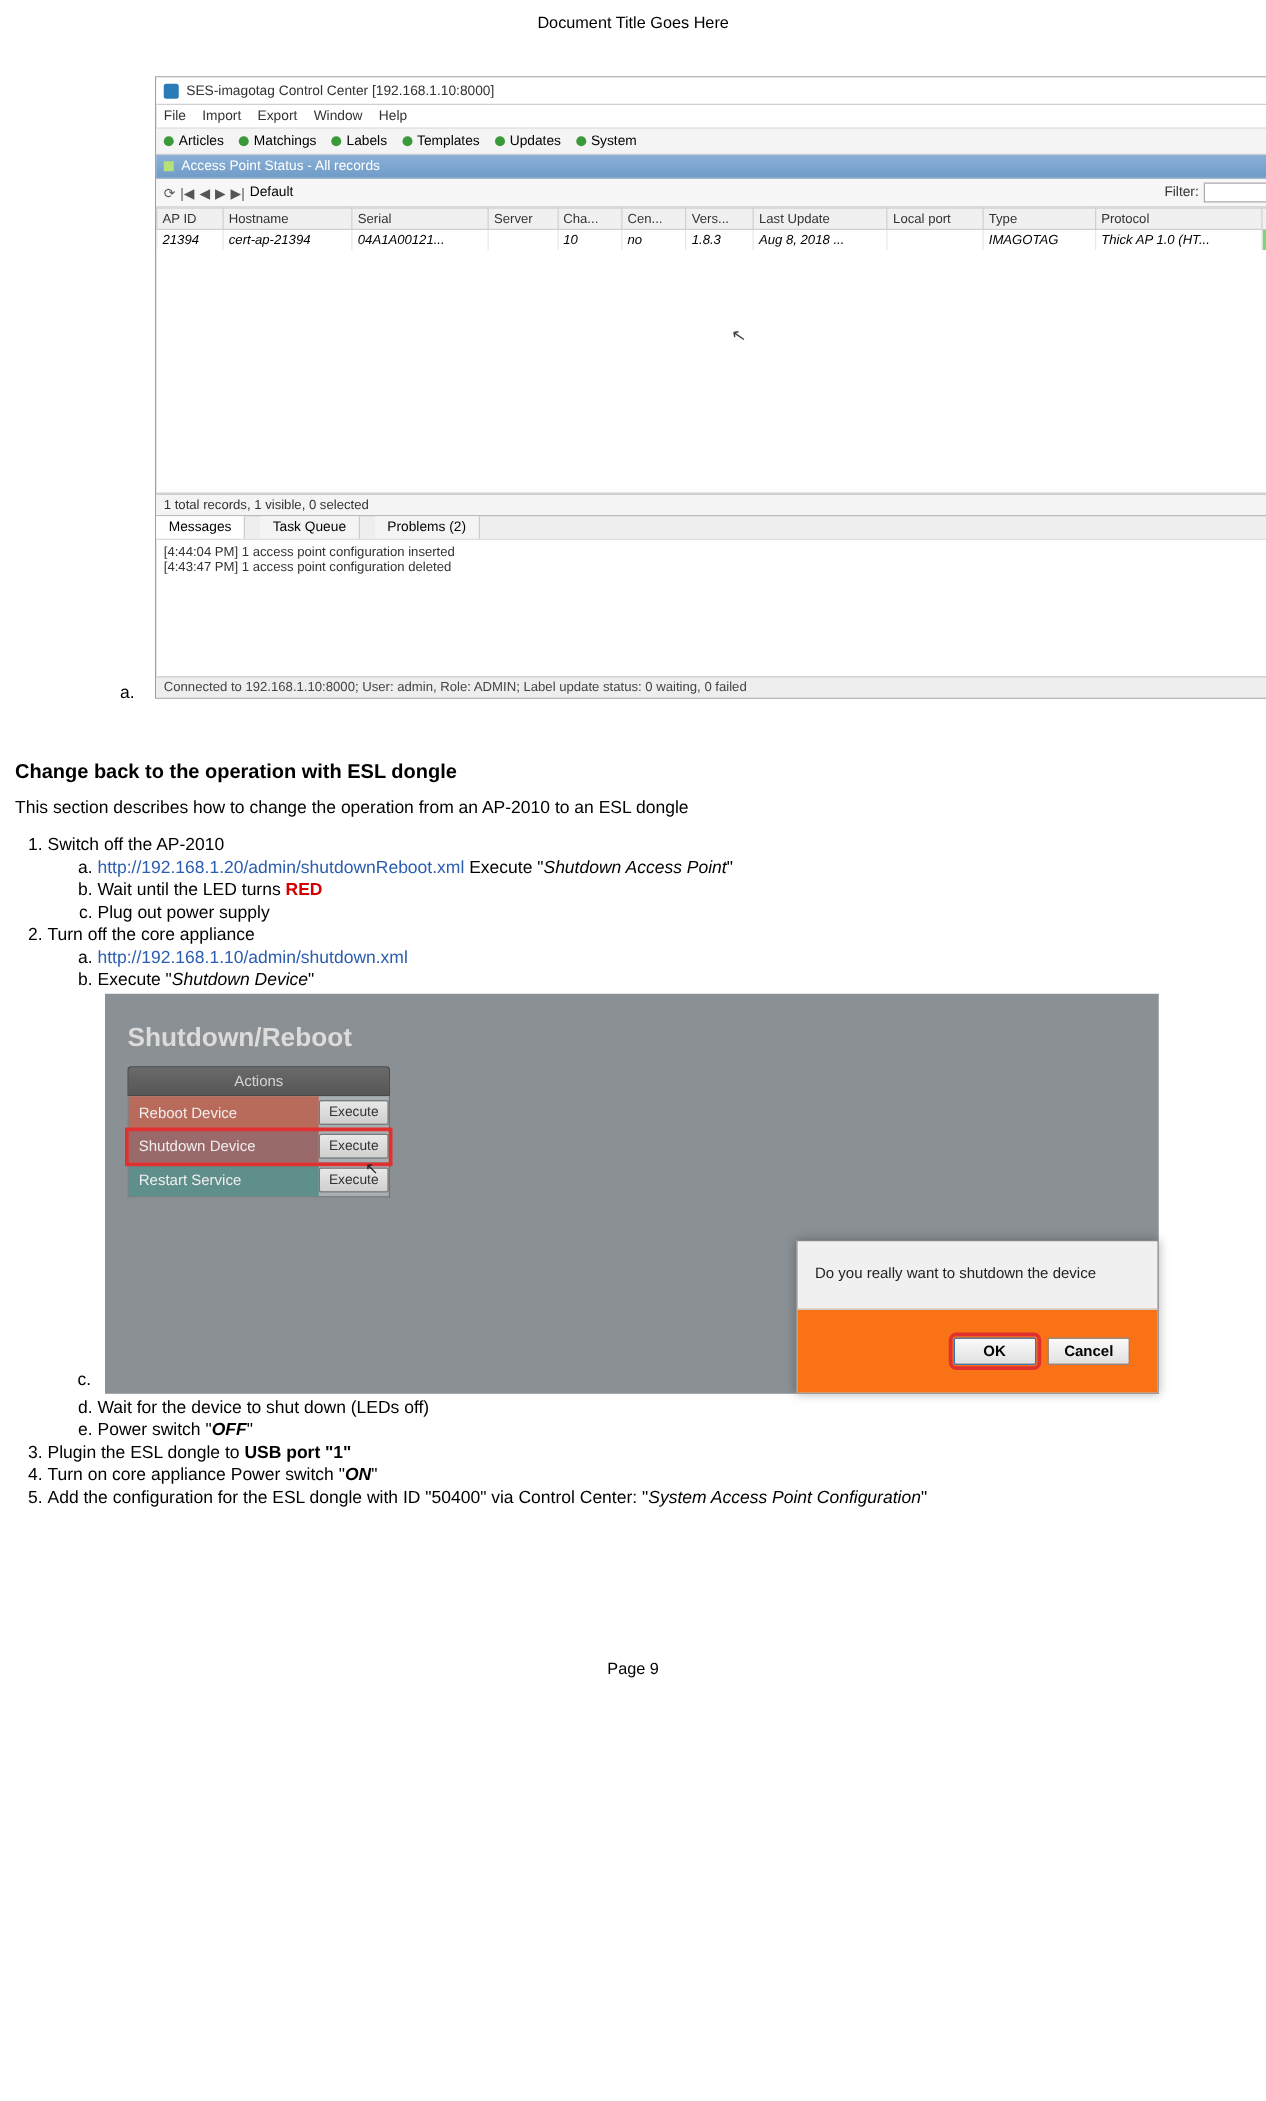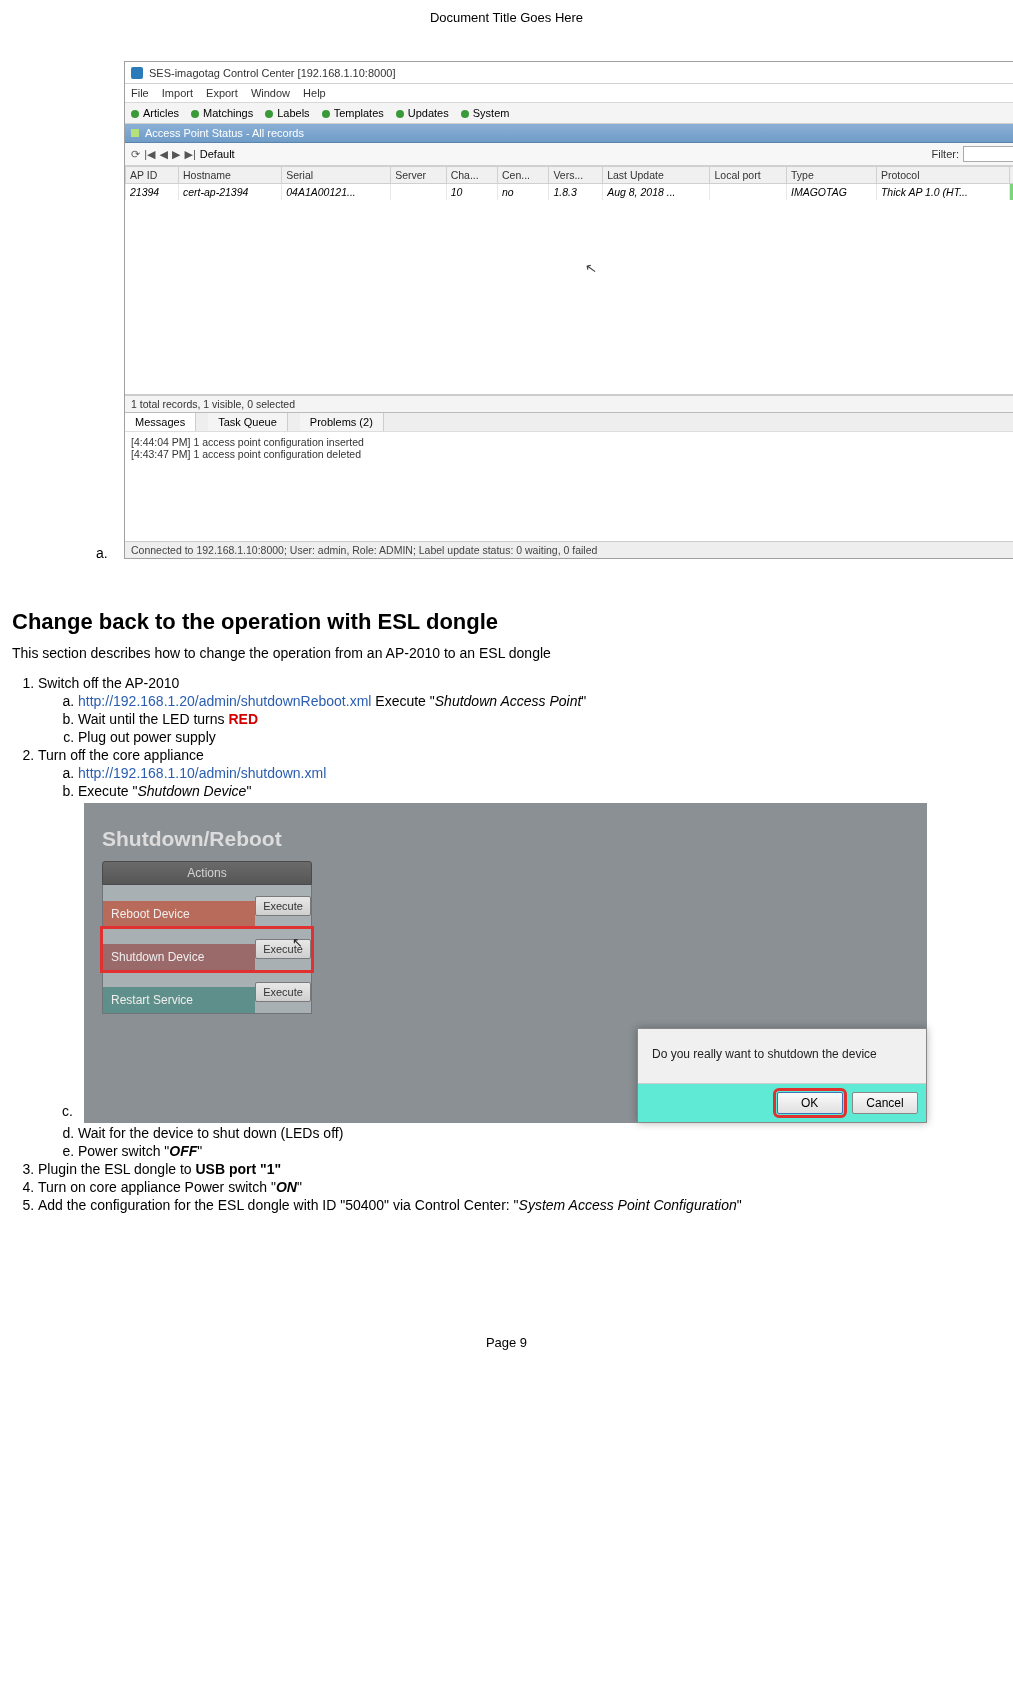--- a/index.html
+++ b/index.html
@@ -115,21 +115,21 @@
   }
   .bottom-tabs .bt.active { background:#fff; }
   .log-area {
     height:110px; padding:4px 6px; font-size:10.5px; color:#333;
     border-top:1px solid #ddd; position:relative;
   }
   .log-area .scroll-hint { position:absolute; right:2px; top:2px; width:12px; height:12px; border:1px solid #bbb; font-size:8px; text-align:center; line-height:10px; color:#777;}
   .log-area .scroll-hint2 { position:absolute; right:2px; bottom:2px; width:12px; height:12px; border:1px solid #bbb; font-size:8px; text-align:center; line-height:10px; color:#777;}
   .conn-status { padding:2px 6px; background:#eee; border-top:1px solid #ccc; font-size:10.5px; color:#444;}
   
-  h2 { font-size: 22px; font-weight: bold; margin: 40px 0 6px 0; }
+  h2 { font-size: 16px; font-weight: bold; margin: 40px 0 6px 0; }
   .intro { font-size: 14px; margin: 10px 0 14px 0; }
   ol { margin: 0 0 0 26px; padding:0; }
   ol ol { list-style-type: lower-alpha; margin-left: 40px; }
   li { margin: 2px 0; font-size:14px; }
   a.link { color: #2a5db0; text-decoration: none; }
   .red { color: #d40000; font-weight: bold; }
   
   .shot2 {
     width: 843px; height: 320px;
     background: #8a9094;
@@ -148,42 +148,41 @@
     border:1px solid #4a4a4a; border-radius:3px 3px 0 0;
     text-align:center;
   }
   .shot2 .row {
     display:flex; align-items:center;
     width:210px;
   }
   .shot2 .row-label {
     flex:1; padding:6px 8px; font-size:12px;
     color:#f0eeee;
-    margin-top:16px;
   }
   .shot2 .row-btn {
     width:56px; height:20px;
     background: linear-gradient(#e8e8e8,#cfcfcf);
     border:1px solid #7a7a7a; border-radius:2px;
     font-size:11px; color:#333; text-align:center; line-height:18px;
   }
   .shot2 .r1 .row-label { background:#b86b5a; }
   .shot2 .r2 { outline:3px solid #e03030; outline-offset:-1px; }
   .shot2 .r2 .row-label { background:#9a6a6a; }
   .shot2 .r3 .row-label { background:#5f8f8a; }
   .shot2 .r1, .shot2 .r2, .shot2 .r3 { background:#a8b0b4; border:1px solid #6f7478; border-top:none;}
   .shot2 .cursor2 { position:absolute; left:208px; top:132px; font-size:13px; color:#222;}
   .dialog {
     position:absolute; right:0; bottom:0;
     width:290px; background:#f0f0f0; border:1px solid #888;
     box-shadow: 0 0 8px rgba(0,0,0,.3);
     font-size:12px;
   }
   .dialog .dmsg { padding:18px 14px 22px 14px; color:#222; }
-  .dialog .dbtns { padding:8px; background:#5eead4; border-top:1px solid #ccc; text-align:right;}
+  .dialog .dbtns { padding:22px; background:#f97316; border-top:1px solid #ccc; text-align:right;font-weight:bold;}
   .dialog .dbtn {
     display:inline-block; width:66px; height:22px; line-height:20px;
     text-align:center; font-size:12px; margin-left:6px;
     background: linear-gradient(#fafafa,#e0e0e0);
     border:1px solid #888; border-radius:2px;
   }
   .dialog .dbtn.ok { outline:3px solid #e03030; outline-offset:1px; border:1px solid #3b73b9;}
   .page-footer { text-align:center; font-size:13px; padding: 120px 0 20px 0;}
 </style>
 </head>

